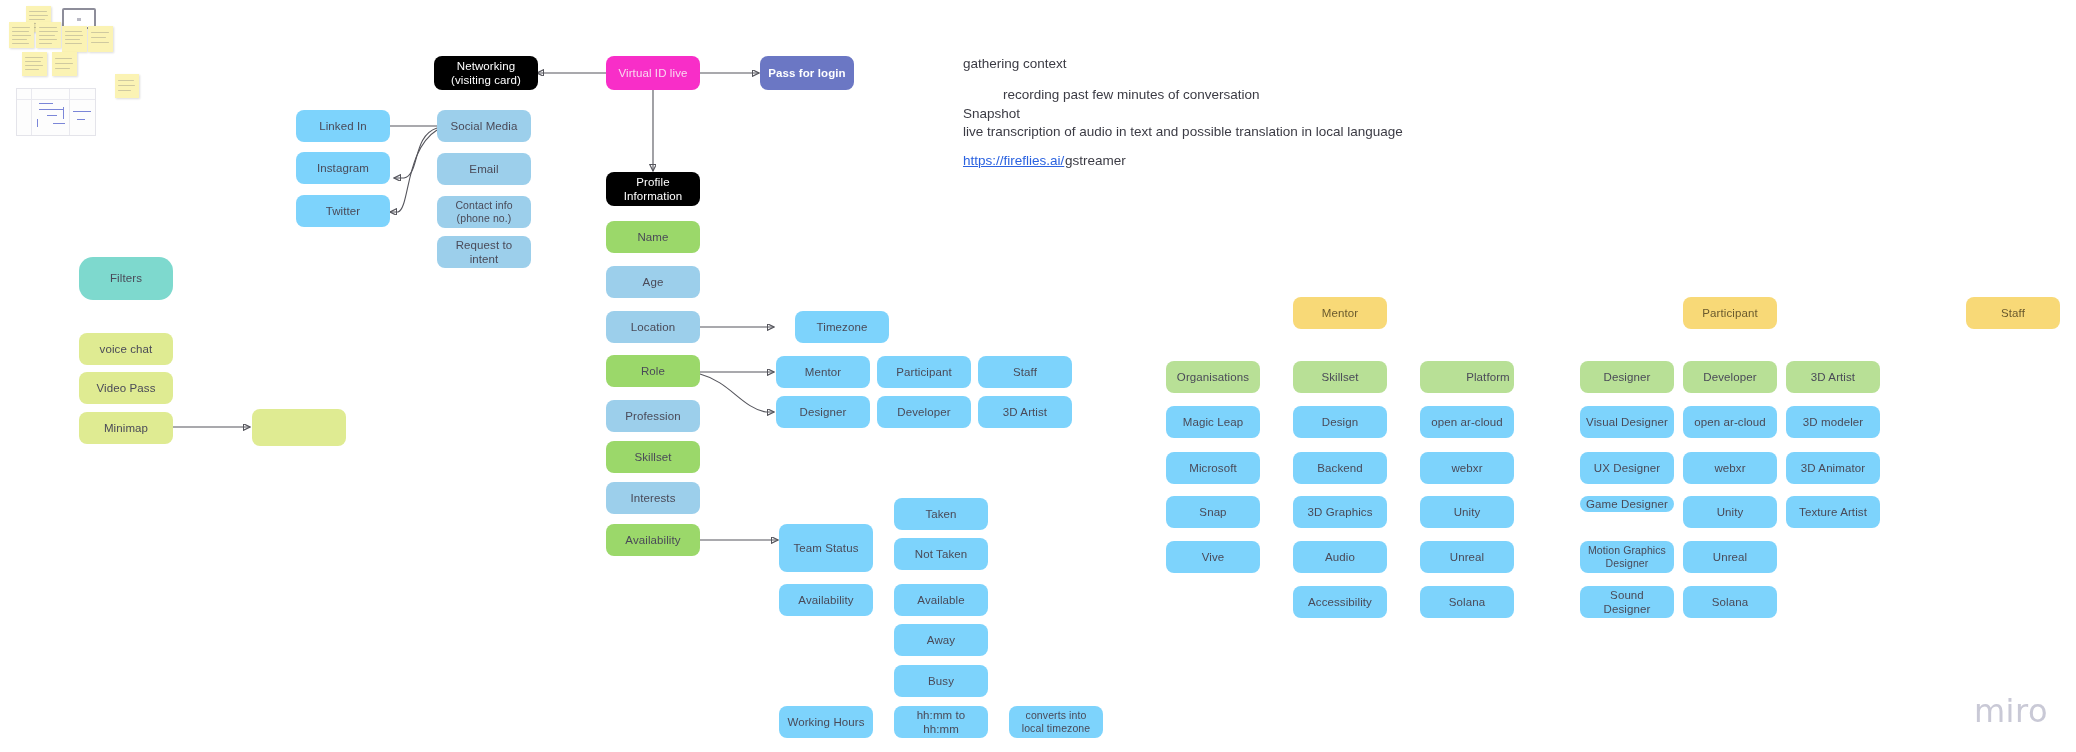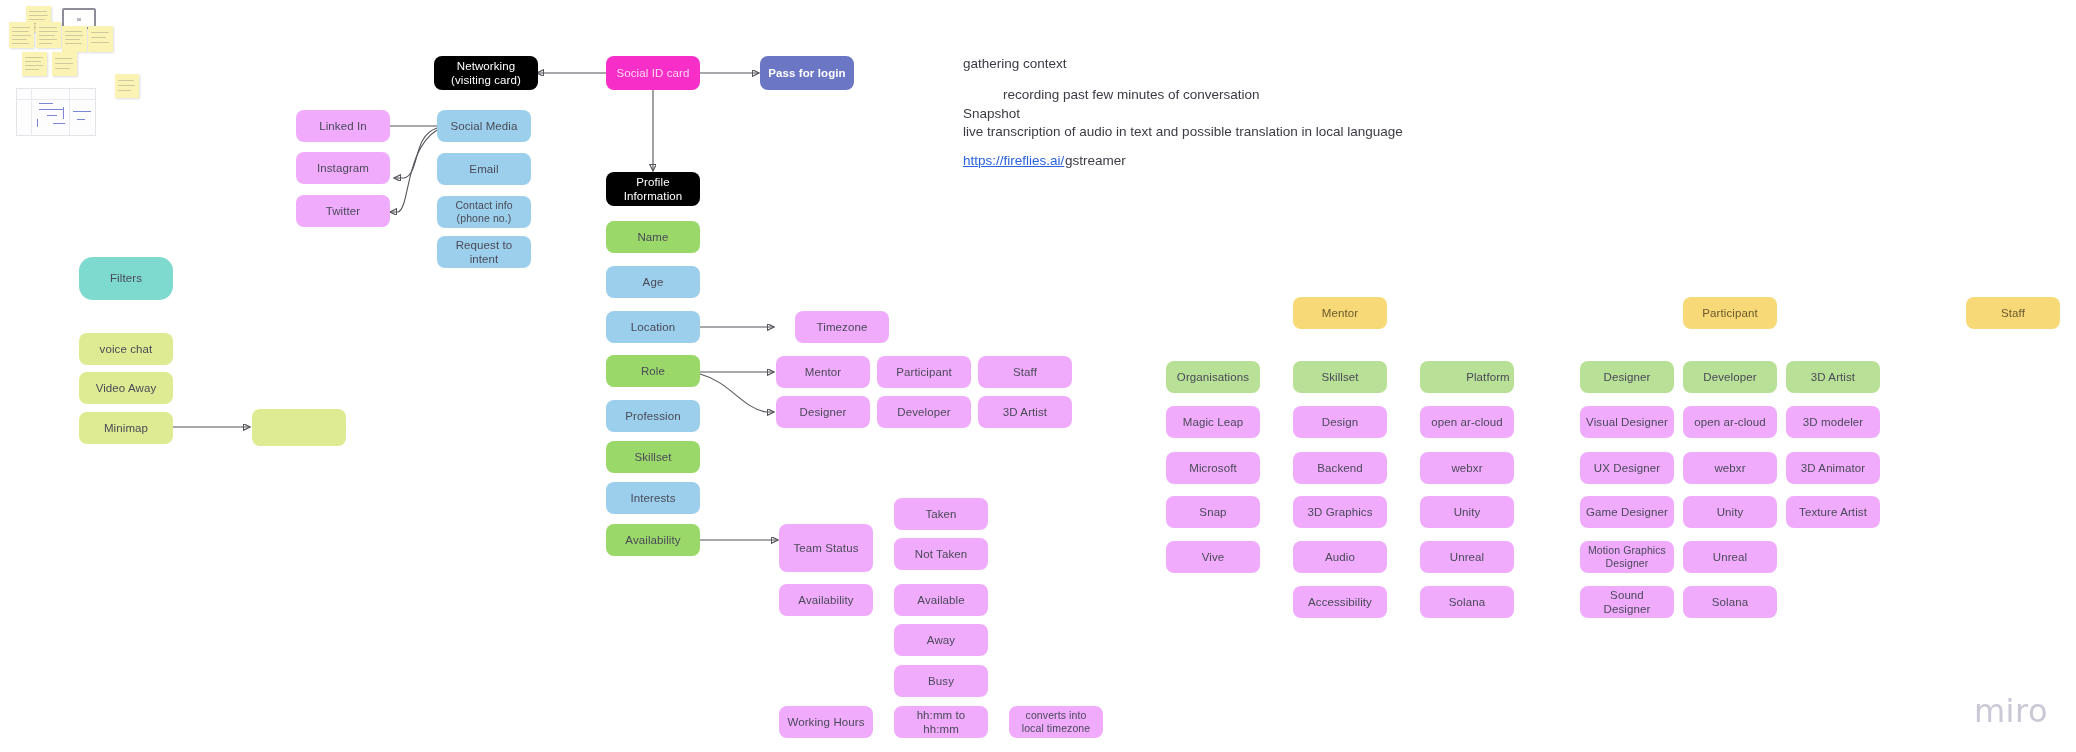--- a/index.html
+++ b/index.html
@@ -18,21 +18,21 @@
     text-align:center;
     border-radius:8px;
     font-size:11.5px;
     line-height:1.25;
     color:#4a4a58;
     padding:2px 6px;
     box-sizing:border-box;
     letter-spacing:.1px;
   }
   .node.small{font-size:10.5px;}
-  .pink   {background:#f0abfc;}
+  .pink   {background:#7dd3fc;}
   .blue   {background:#9ccfeb;}
   .green  {background:#9bd86a;}
   .green2 {background:#b8e096;}
   .indigo {background:#000000;color:#fff;font-weight:normal;}
   .magenta{background:#f82ec8;color:#f9d8f0;}
   .slate  {background:#6b77c4;color:#fff;font-weight:bold;}
   .teal   {background:#7ed9ce;}
   .lime   {background:#dfeb92;}
   .yellow {background:#f8d977;color:#6a5a2e;}
 
@@ -162,21 +162,21 @@
     <line x1="700" y1="372" x2="774" y2="372" marker-end="url(#ah)"></line>
 
     <path d="M700,374 C730,382 742,408 766,412 L774,412" marker-end="url(#ah)"></path>
 
     <line x1="700" y1="540" x2="778" y2="540" marker-end="url(#ah)"></line>
 
     <line x1="172" y1="427" x2="250" y2="427" marker-end="url(#ah)"></line>
   </svg>
 
   <div class="node indigo" style="left:434px;top:56px;width:104px;height:34px;">Networking (visiting card)</div>
-  <div class="node magenta" style="left:606px;top:56px;width:94px;height:34px;">Social ID card</div>
+  <div class="node magenta" style="left:606px;top:56px;width:94px;height:34px;">Virtual ID live</div>
   <div class="node slate" style="left:760px;top:56px;width:94px;height:34px;">Pass for login</div>
   <div class="node indigo" style="left:606px;top:172px;width:94px;height:34px;">Profile Information</div>
 
   <div class="node blue" style="left:437px;top:110px;width:94px;height:32px;">Social Media</div>
   <div class="node blue" style="left:437px;top:153px;width:94px;height:32px;">Email</div>
   <div class="node blue small" style="left:437px;top:196px;width:94px;height:32px;">Contact info (phone no.)</div>
   <div class="node blue" style="left:437px;top:236px;width:94px;height:32px;">Request to intent</div>
 
   <div class="node pink" style="left:296px;top:110px;width:94px;height:32px;">Linked In</div>
   <div class="node pink" style="left:296px;top:152px;width:94px;height:32px;">Instagram</div>
@@ -209,21 +209,21 @@
   <div class="node pink" style="left:894px;top:584px;width:94px;height:32px;">Available</div>
   <div class="node pink" style="left:894px;top:624px;width:94px;height:32px;">Away</div>
   <div class="node pink" style="left:894px;top:665px;width:94px;height:32px;">Busy</div>
 
   <div class="node pink" style="left:779px;top:706px;width:94px;height:32px;">Working Hours</div>
   <div class="node pink" style="left:894px;top:706px;width:94px;height:32px;">hh:mm to hh:mm</div>
   <div class="node pink small" style="left:1009px;top:706px;width:94px;height:32px;">converts into local timezone</div>
 
   <div class="node teal" style="left:79px;top:257px;width:94px;height:43px;border-radius:14px;">Filters</div>
   <div class="node lime" style="left:79px;top:333px;width:94px;height:32px;">voice chat</div>
-  <div class="node lime" style="left:79px;top:372px;width:94px;height:32px;">Video Away</div>
+  <div class="node lime" style="left:79px;top:372px;width:94px;height:32px;">Video Pass</div>
   <div class="node lime" style="left:79px;top:412px;width:94px;height:32px;">Minimap</div>
   <div class="node lime" style="left:252px;top:409px;width:94px;height:37px;"></div>
 
   <div>
     <span class="tline" style="left:963px;top:56px;">gathering context</span>
     <span class="tline" style="left:963px;top:87px;margin-left:40px;">recording past few minutes of conversation</span>
     <span class="tline" style="left:963px;top:106px;">Snapshot</span>
     <span class="tline" style="left:963px;top:124px;">live transcription of audio in text and possible translation in local language</span>
     <a class="link" href="#" style="position:absolute;left:963px;top:153px;">https://fireflies.ai/</a>
     <span class="tline" style="left:1065px;top:153px;">gstreamer</span>
@@ -249,21 +249,21 @@
   <div class="node pink" style="left:1420px;top:452px;width:94px;height:32px;">webxr</div>
   <div class="node pink" style="left:1420px;top:496px;width:94px;height:32px;">Unity</div>
   <div class="node pink" style="left:1420px;top:541px;width:94px;height:32px;">Unreal</div>
   <div class="node pink" style="left:1420px;top:586px;width:94px;height:32px;">Solana</div>
 
   <div class="node yellow" style="left:1683px;top:297px;width:94px;height:32px;">Participant</div>
 
   <div class="node green2" style="left:1580px;top:361px;width:94px;height:32px;">Designer</div>
   <div class="node pink" style="left:1580px;top:406px;width:94px;height:32px;">Visual Designer</div>
   <div class="node pink" style="left:1580px;top:452px;width:94px;height:32px;">UX Designer</div>
-  <div class="node pink" style="left:1580px;top:496px;width:94px;height:32px;">Game Designer</div>
+  <div class="node pink" style="left:1580px;top:496px;width:94px;height:16px;">Game Designer</div>
   <div class="node pink small" style="left:1580px;top:541px;width:94px;height:32px;">Motion Graphics Designer</div>
   <div class="node pink" style="left:1580px;top:586px;width:94px;height:32px;">Sound Designer</div>
 
   <div class="node green2" style="left:1683px;top:361px;width:94px;height:32px;">Developer</div>
   <div class="node pink" style="left:1683px;top:406px;width:94px;height:32px;">open ar-cloud</div>
   <div class="node pink" style="left:1683px;top:452px;width:94px;height:32px;">webxr</div>
   <div class="node pink" style="left:1683px;top:496px;width:94px;height:32px;">Unity</div>
   <div class="node pink" style="left:1683px;top:541px;width:94px;height:32px;">Unreal</div>
   <div class="node pink" style="left:1683px;top:586px;width:94px;height:32px;">Solana</div>
 

